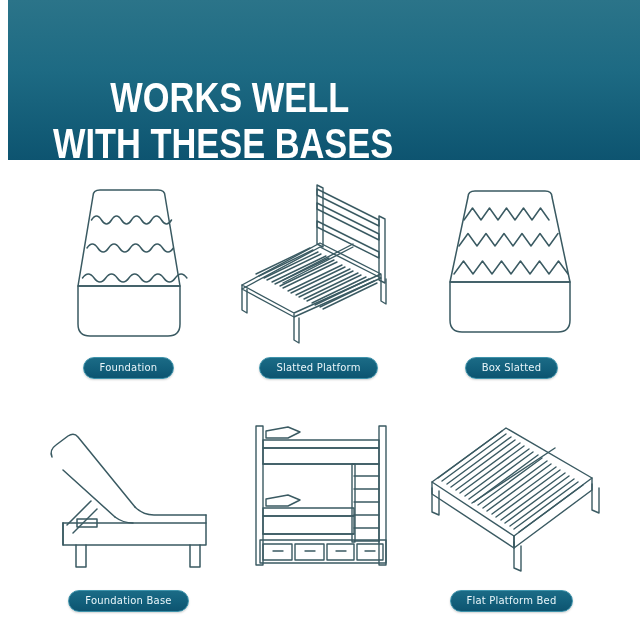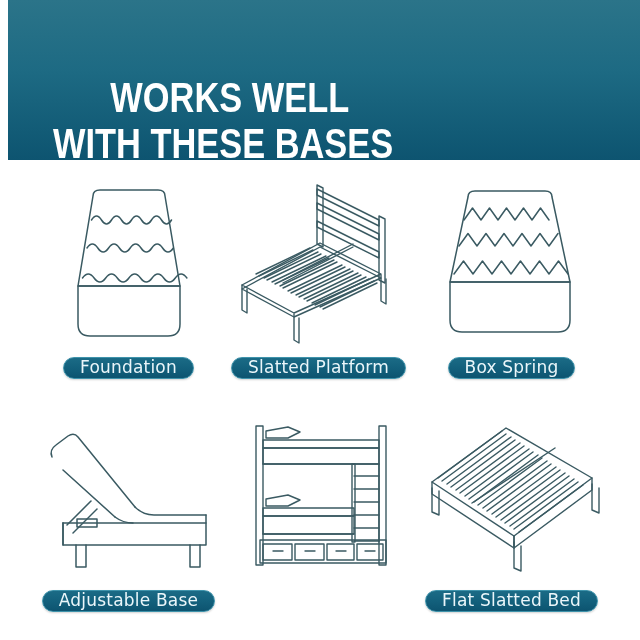--- a/index.html
+++ b/index.html
@@ -46,21 +46,21 @@
     margin-top:2px;
   }
   .art svg{display:block;overflow:visible;}
   .pill{
     box-sizing:border-box;
     background:linear-gradient(180deg,#1b6b86 0%,#125f7b 55%,#0d5470 100%);
     border:1.5px solid #3f93ab;
     border-radius:14px;
     color:#eaf6fa;
     font-family:"DejaVu Sans",sans-serif;
-    font-size:17px;
+    font-size:10px;
     font-weight:normal;
     letter-spacing:0.2px;
     padding:4px 16px 5px 16px;
     height:22px;
     line-height:13px;
     display:inline-flex;align-items:center;justify-content:center;
     white-space:nowrap;
     box-shadow:0 1px 2px rgba(0,0,0,0.18);
   }
 </style>
@@ -149,21 +149,21 @@
             <path d="M41 15 Q41 9 48 9 L118 9 Q125 9 125 15 L143 100 L23 100 Z"></path>
 
             <path d="M27 92 l9.5 -13 l9.5 13 l9.5 -13 l9.5 13 l9.5 -13 l9.5 13 l9.5 -13 l9.5 13 l9.5 -13 l9.5 13 l9.5 -13 l9.5 13"></path>
             <path d="M32 64 l9 -12.5 l9 12.5 l9 -12.5 l9 12.5 l9 -12.5 l9 12.5 l9 -12.5 l9 12.5 l9 -12.5 l9 12.5 l9 -12.5"></path>
             <path d="M37 38 l8.5 -12 l8.5 12 l8.5 -12 l8.5 12 l8.5 -12 l8.5 12 l8.5 -12 l8.5 12 l8.5 -12 l8.5 12"></path>
 
             <path d="M23 100 L143 100 L143 138 Q143 150 131 150 L35 150 Q23 150 23 138 Z"></path>
           </g>
         </svg>
       </div>
-      <span class="pill">Box Spring</span>
+      <span class="pill">Box Slatted</span>
     </div>
 
     <div class="cell" style="left:22px;top:243px;">
       <div class="art">
         <svg width="180" height="150" viewBox="0 0 180 150">
           <g fill="none" stroke="#3a5a62" stroke-width="1.5" stroke-linejoin="round" stroke-linecap="round">
 
             <path d="M13 34 Q10 27 17 22 L29 13 Q35 9 39 14 L96 84"></path>
             <path d="M24 47 L76 94"></path>
 
@@ -177,21 +177,21 @@
             <path d="M28 102 L52 78"></path>
             <path d="M34 110 L58 86"></path>
 
             <path d="M38 96 L58 96 L58 104 L38 104 Z"></path>
 
             <path d="M37 122 L37 144 L47 144 L47 122"></path>
             <path d="M151 122 L151 144 L161 144 L161 122"></path>
           </g>
         </svg>
       </div>
-      <span class="pill">Adjustable Base</span>
+      <span class="pill">Foundation Base</span>
     </div>
 
     <div class="cell" style="left:215px;top:243px;">
       <div class="art">
         <svg width="160" height="160" viewBox="0 0 160 160">
           <g fill="none" stroke="#3a5a62" stroke-width="1.4" stroke-linejoin="round" stroke-linecap="round">
 
             <path d="M14 8 L21 8 L21 147 L14 147 Z"></path>
 
             <path d="M137 8 L144 8 L144 147 L137 147 Z"></path>
@@ -268,17 +268,17 @@
             <path d="M161 65 L97 112"></path>
 
             <path d="M50 83 L133 28"></path>
 
             <path d="M10 68 L10 92 L17 95 L17 71"></path>
             <path d="M92 122 L92 148 L99 151 L99 126"></path>
             <path d="M170 64 L170 90 L177 93 L177 68"></path>
           </g>
         </svg>
       </div>
-      <span class="pill">Flat Slatted Bed</span>
+      <span class="pill">Flat Platform Bed</span>
     </div>
 
   </div>
 </div>
 
 </body></html>

